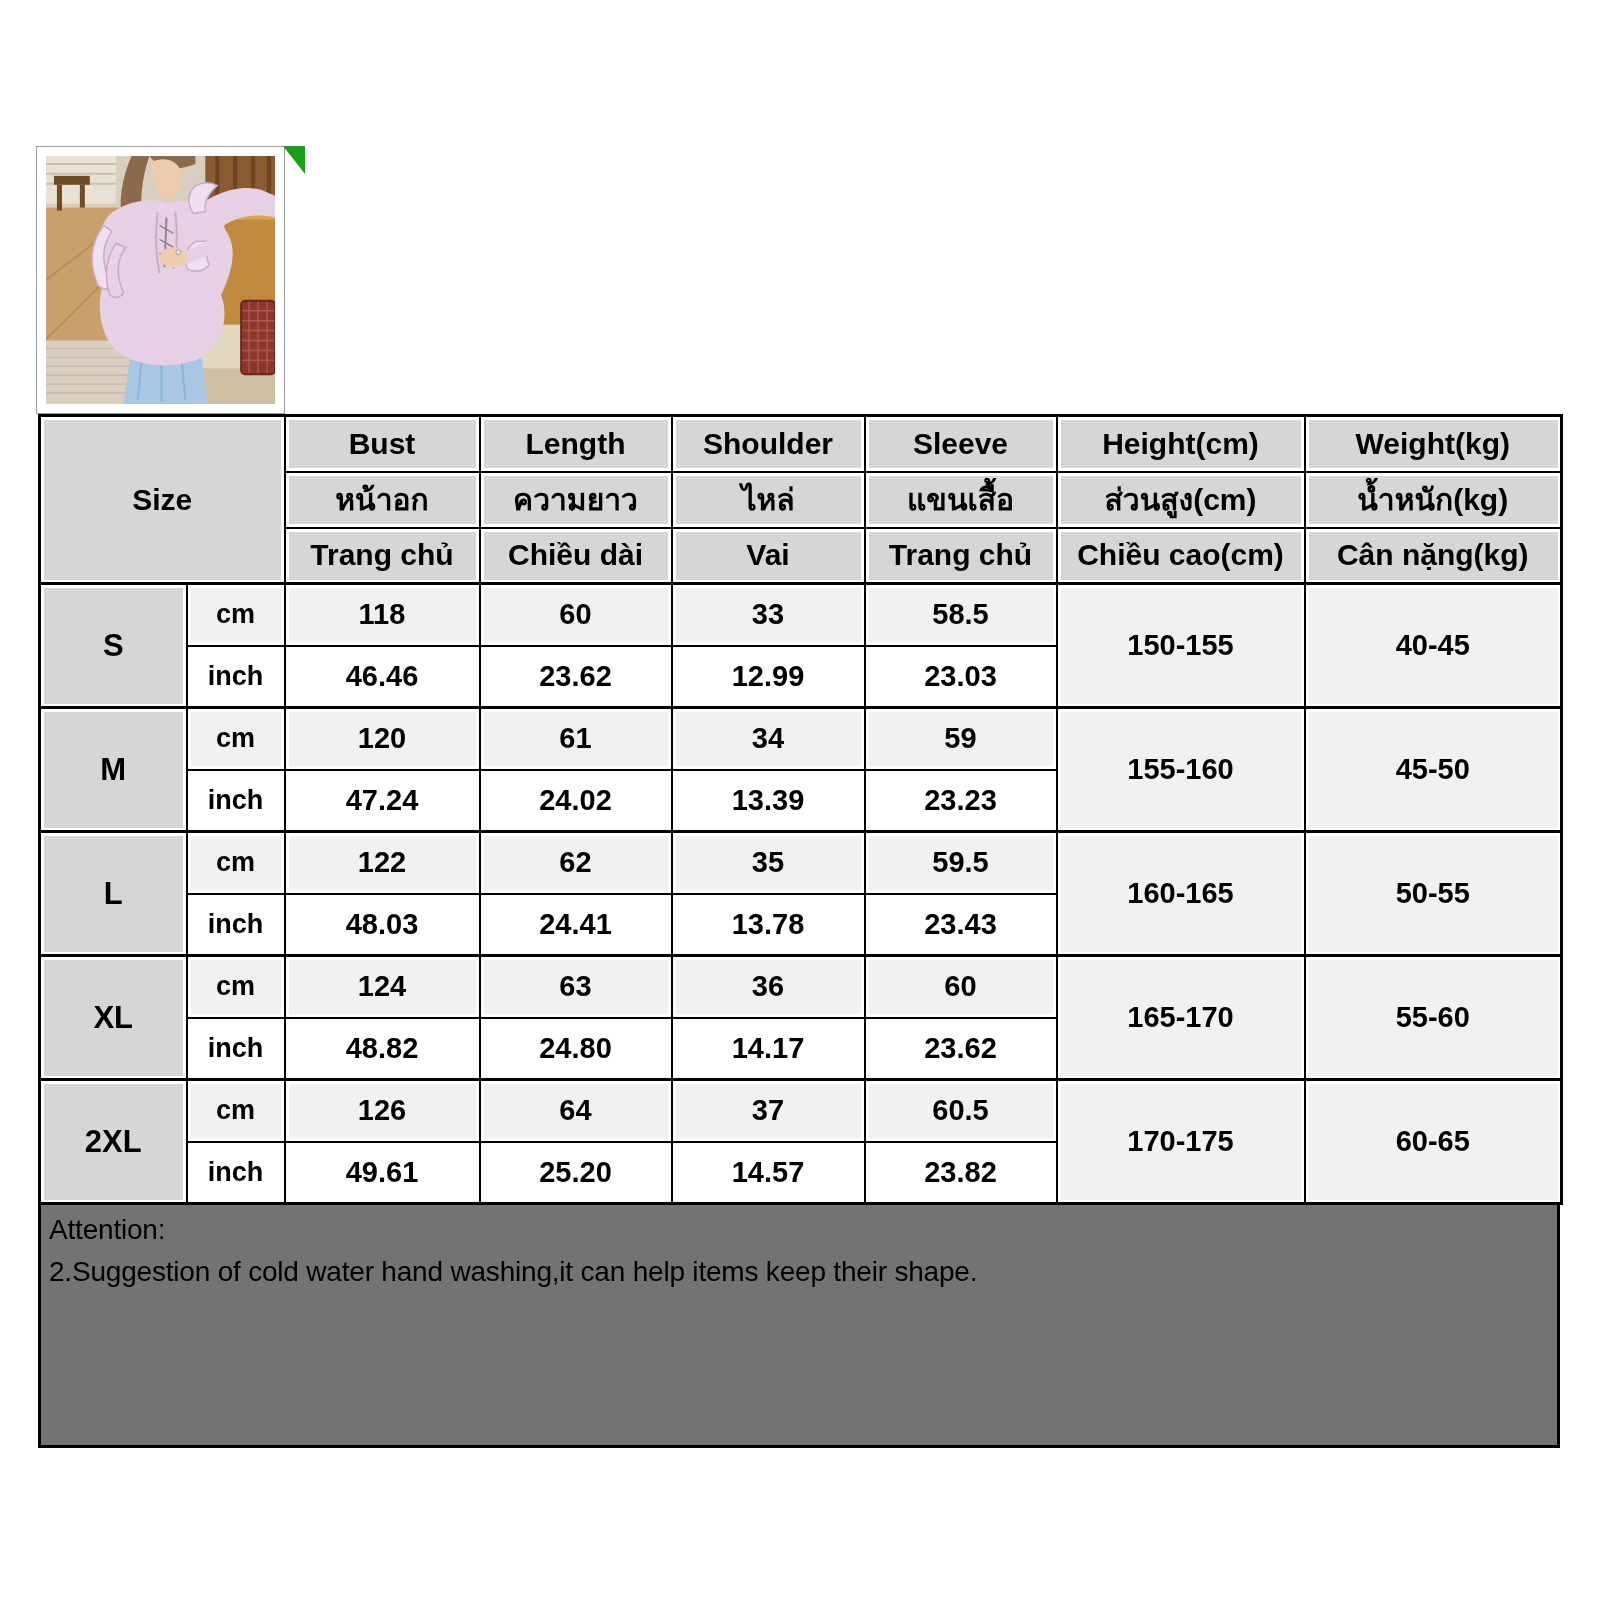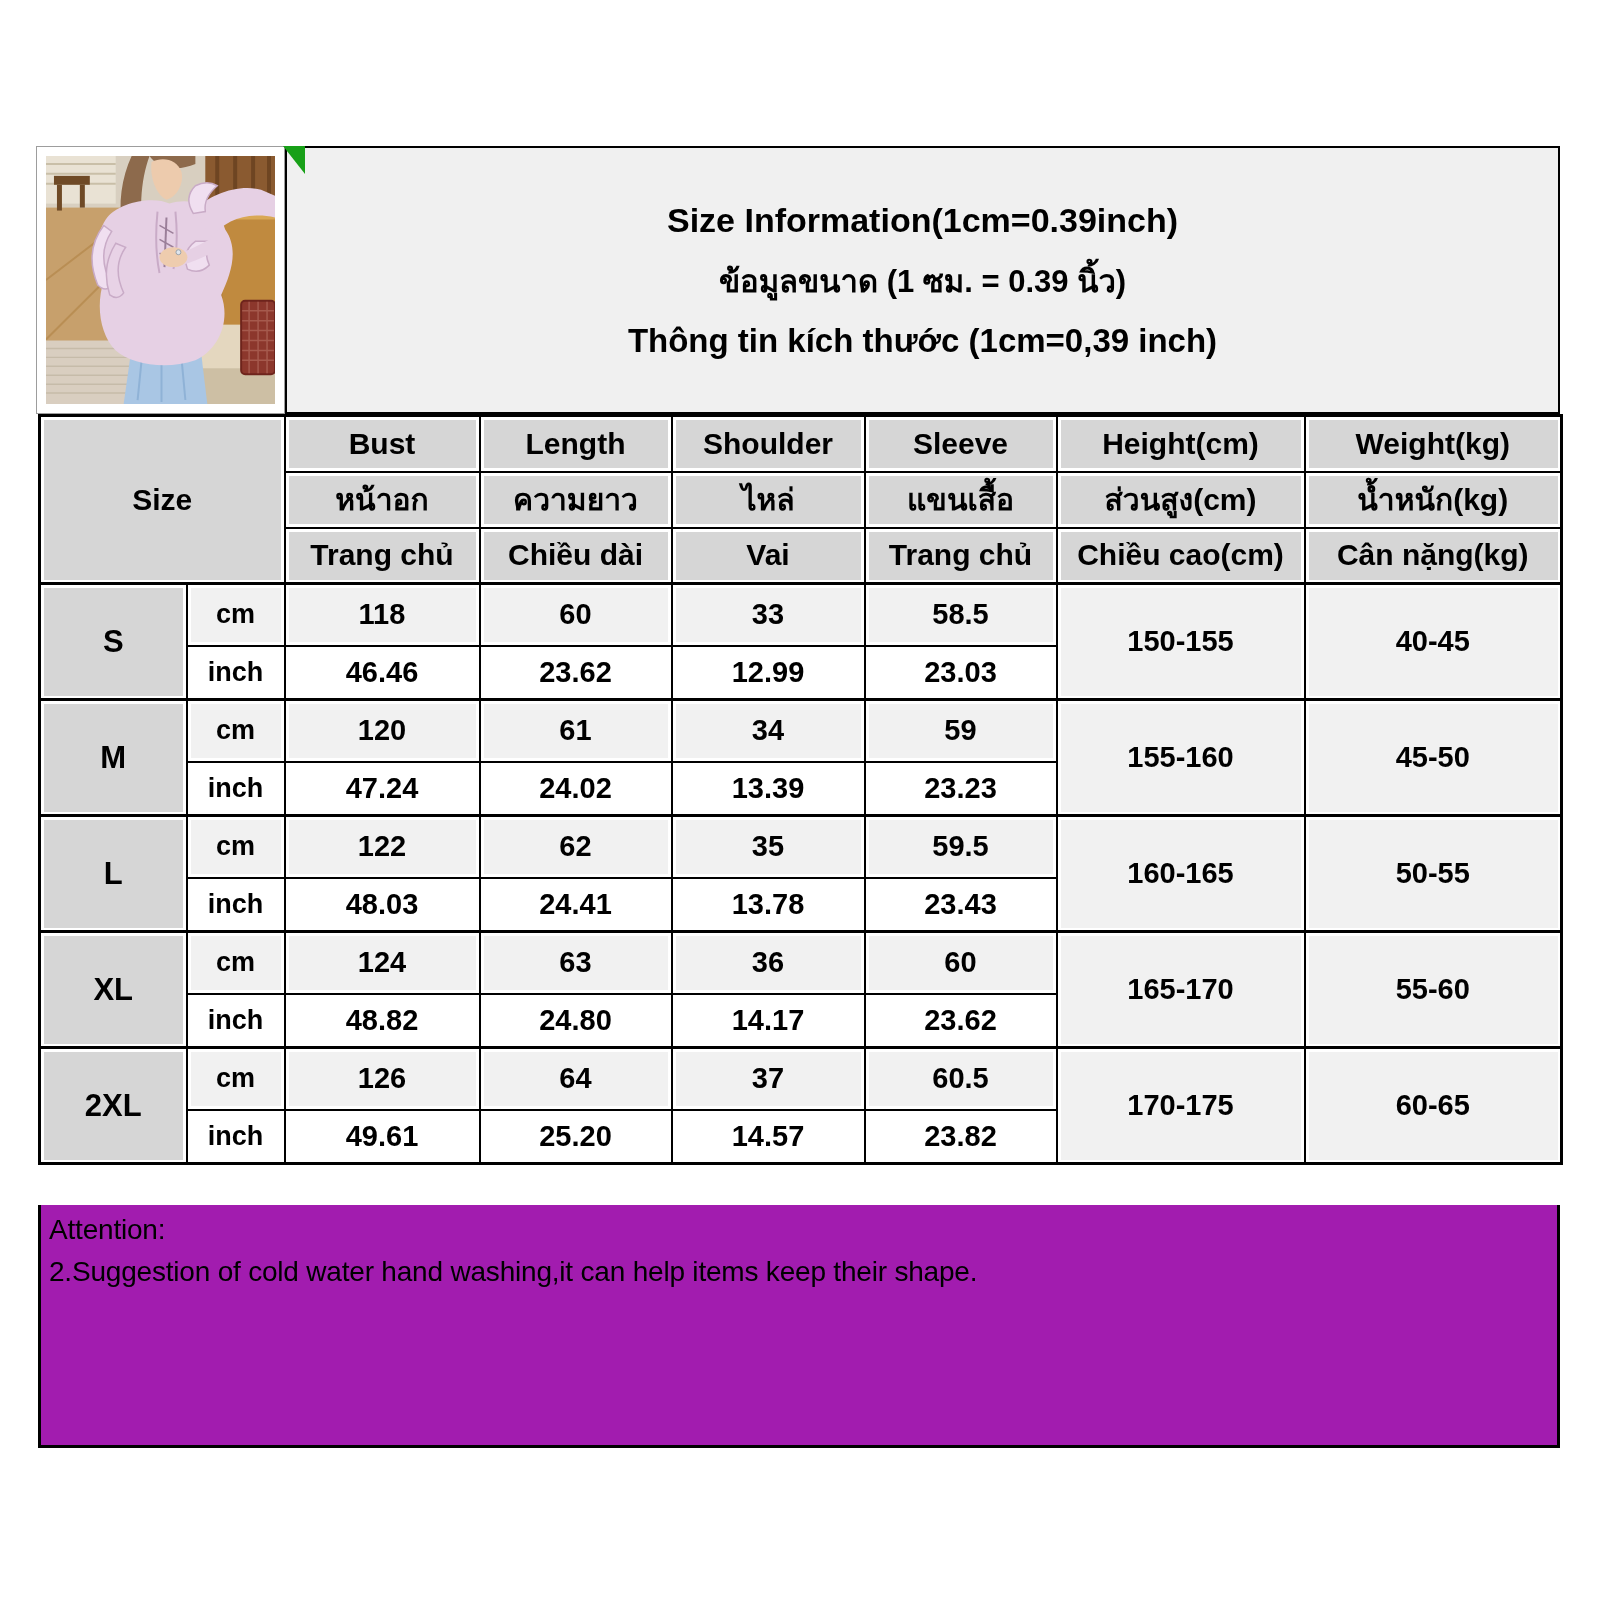--- a/index.html
+++ b/index.html
@@ -35,33 +35,33 @@
   table{border-collapse:collapse;table-layout:fixed;width:1522px;}
   td{
     border:2px solid #000;text-align:center;vertical-align:middle;
     font-weight:bold;padding:0;overflow:hidden;box-sizing:border-box;
   }
   table{border:3px solid #000;}
   tr.hdr td{height:56px;background:#d6d6d6;padding:3px;background-clip:content-box;font-size:30px;}
   td.c-sizehdr{font-size:46px;background:#d6d6d6;padding:3px;background-clip:content-box;}
   tr.g-first td{border-top:3px solid #000;}
   tr.r-cm td{height:62px;}
-  tr.r-inch td{height:54px;}
+  tr.r-inch td{height:62px;}
   td.c-size{background:#d6d6d6;padding:3px;background-clip:content-box;font-size:31px;}
   td.c-unit{font-size:27px;background:#fff;}
   td.c-unit.u-cm{background:#f1f1f1;padding:3px;background-clip:content-box;margin-left:8px;}
   td.c-val{font-size:29px;}
   tr.r-cm td.c-val{background:#f1f1f1;padding:3px;background-clip:content-box;}
   tr.r-inch td.c-val{background:#fff;}
   td.c-hw{font-size:29px;background:#f1f1f1;padding:3px;background-clip:content-box;}
   
   .attention{
     position:absolute;left:38px;top:1205px;width:1522px;height:243px;
     border:3px solid #000;border-top:none;box-sizing:border-box;
-    background:#a21caf;padding:4px 8px;font-size:28px;line-height:42px;
+    background:#737373;padding:4px 8px;font-size:28px;line-height:42px;
     letter-spacing:-0.2px;
   }
   .attention .just{text-align:justify;text-align-last:justify;}
 </style>
 </head>
 <body>
 
 <div id="canvas">
 
   <div class="photo">
@@ -144,25 +144,20 @@
       <path d="M114,70 L128,78 M114,84 L128,92 M114,98 L128,104" stroke="#9b7f99" stroke-width="1.5" fill="none"></path>
 
       <path d="M168,82 C154,90 142,96 132,99 L136,110 C150,106 164,100 176,92 Z" fill="#e6d0e4"></path>
       <ellipse cx="128" cy="102" rx="14" ry="10" fill="#eeccae"></ellipse>
       <circle cx="133" cy="97" r="2.5" fill="#dfe6ee" stroke="#98a2ac" stroke-width="1"></circle>
     </svg>
   </div>
 
   <div class="corner-marker"></div>
 
-  <div class="header-box">
-    <div class="t-en">Size Information(1cm=0.39inch)</div>
-    <div class="t-th">ข้อมูลขนาด (1 ซม. = 0.39 นิ้ว)</div>
-    <div class="t-vi">Thông tin kích thước (1cm=0,39 inch)</div>
-  </div>
 
   <div class="size-table">
     <table>
       <colgroup>
         <col style="width:147px">
           <col style="width:98px">
           <col style="width:195px">
           <col style="width:192px">
         <col style="width:193px">
           <col style="width:192px">

